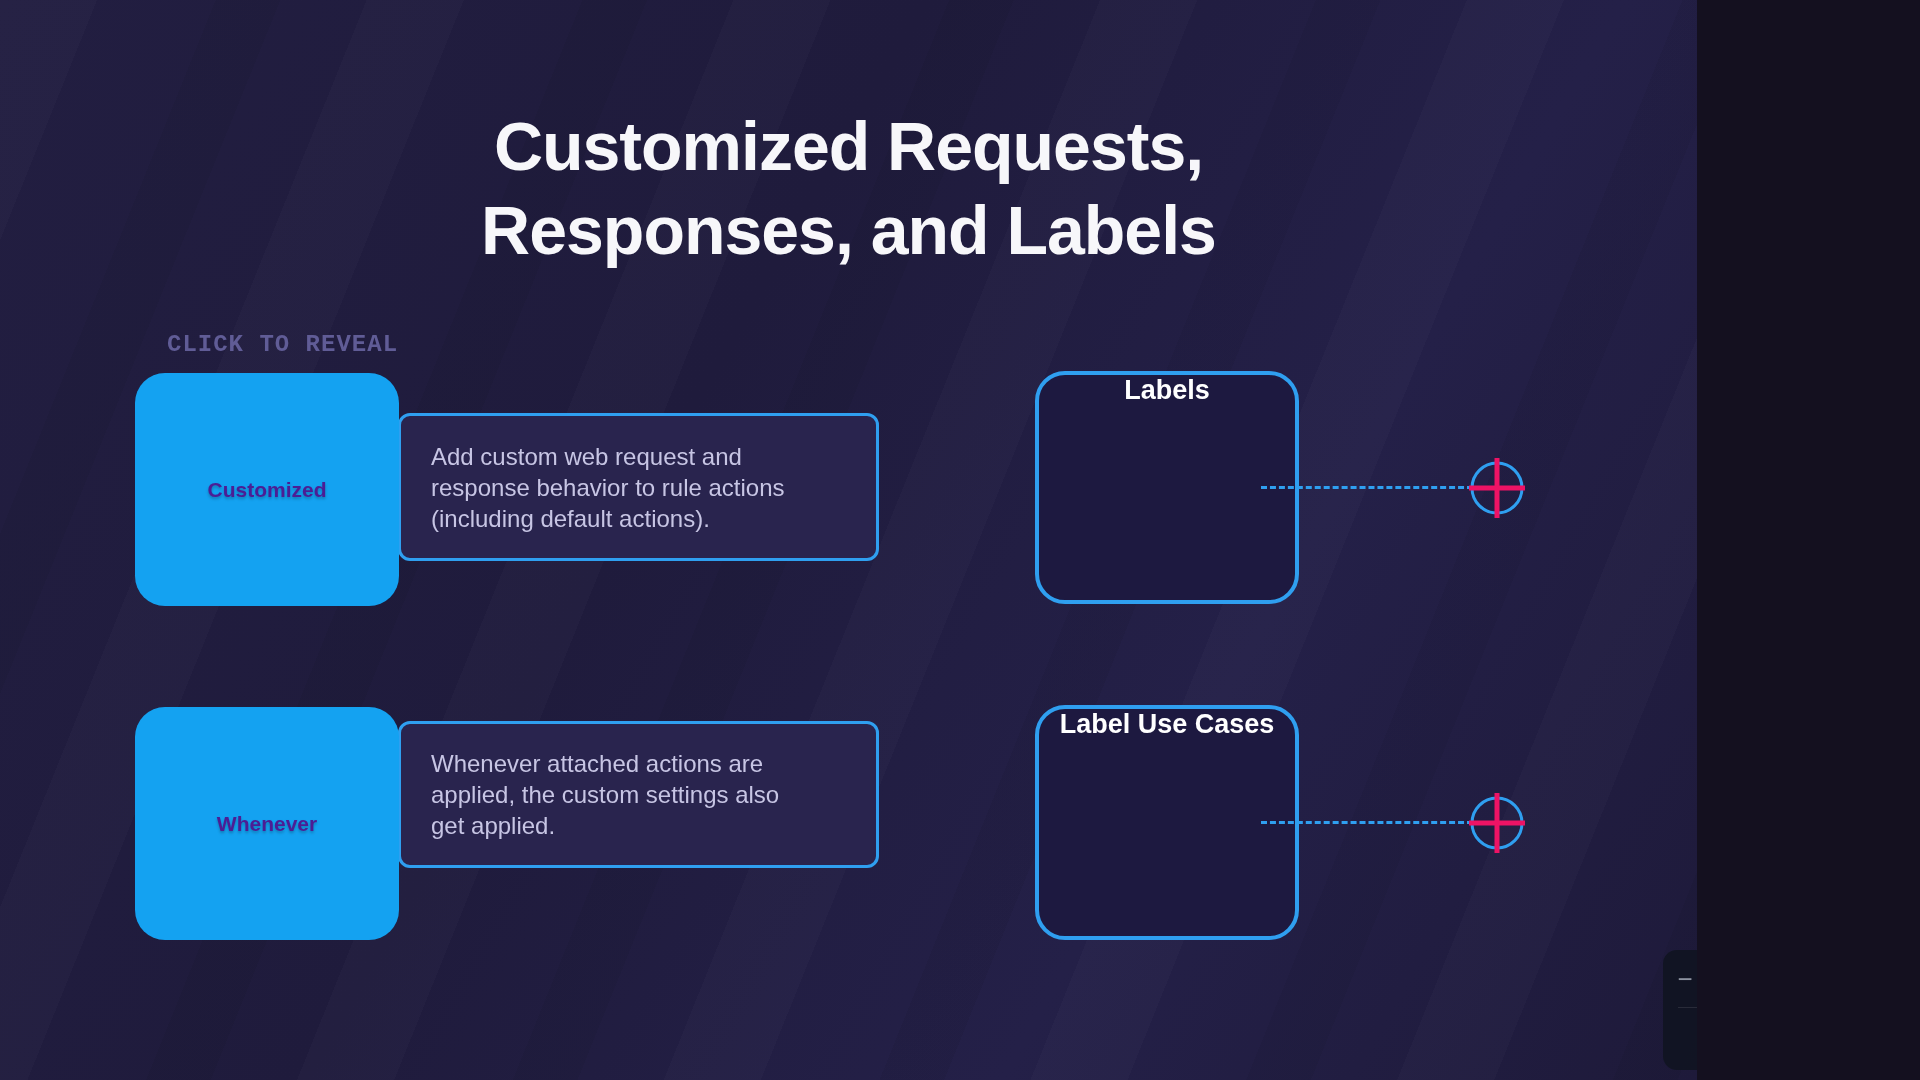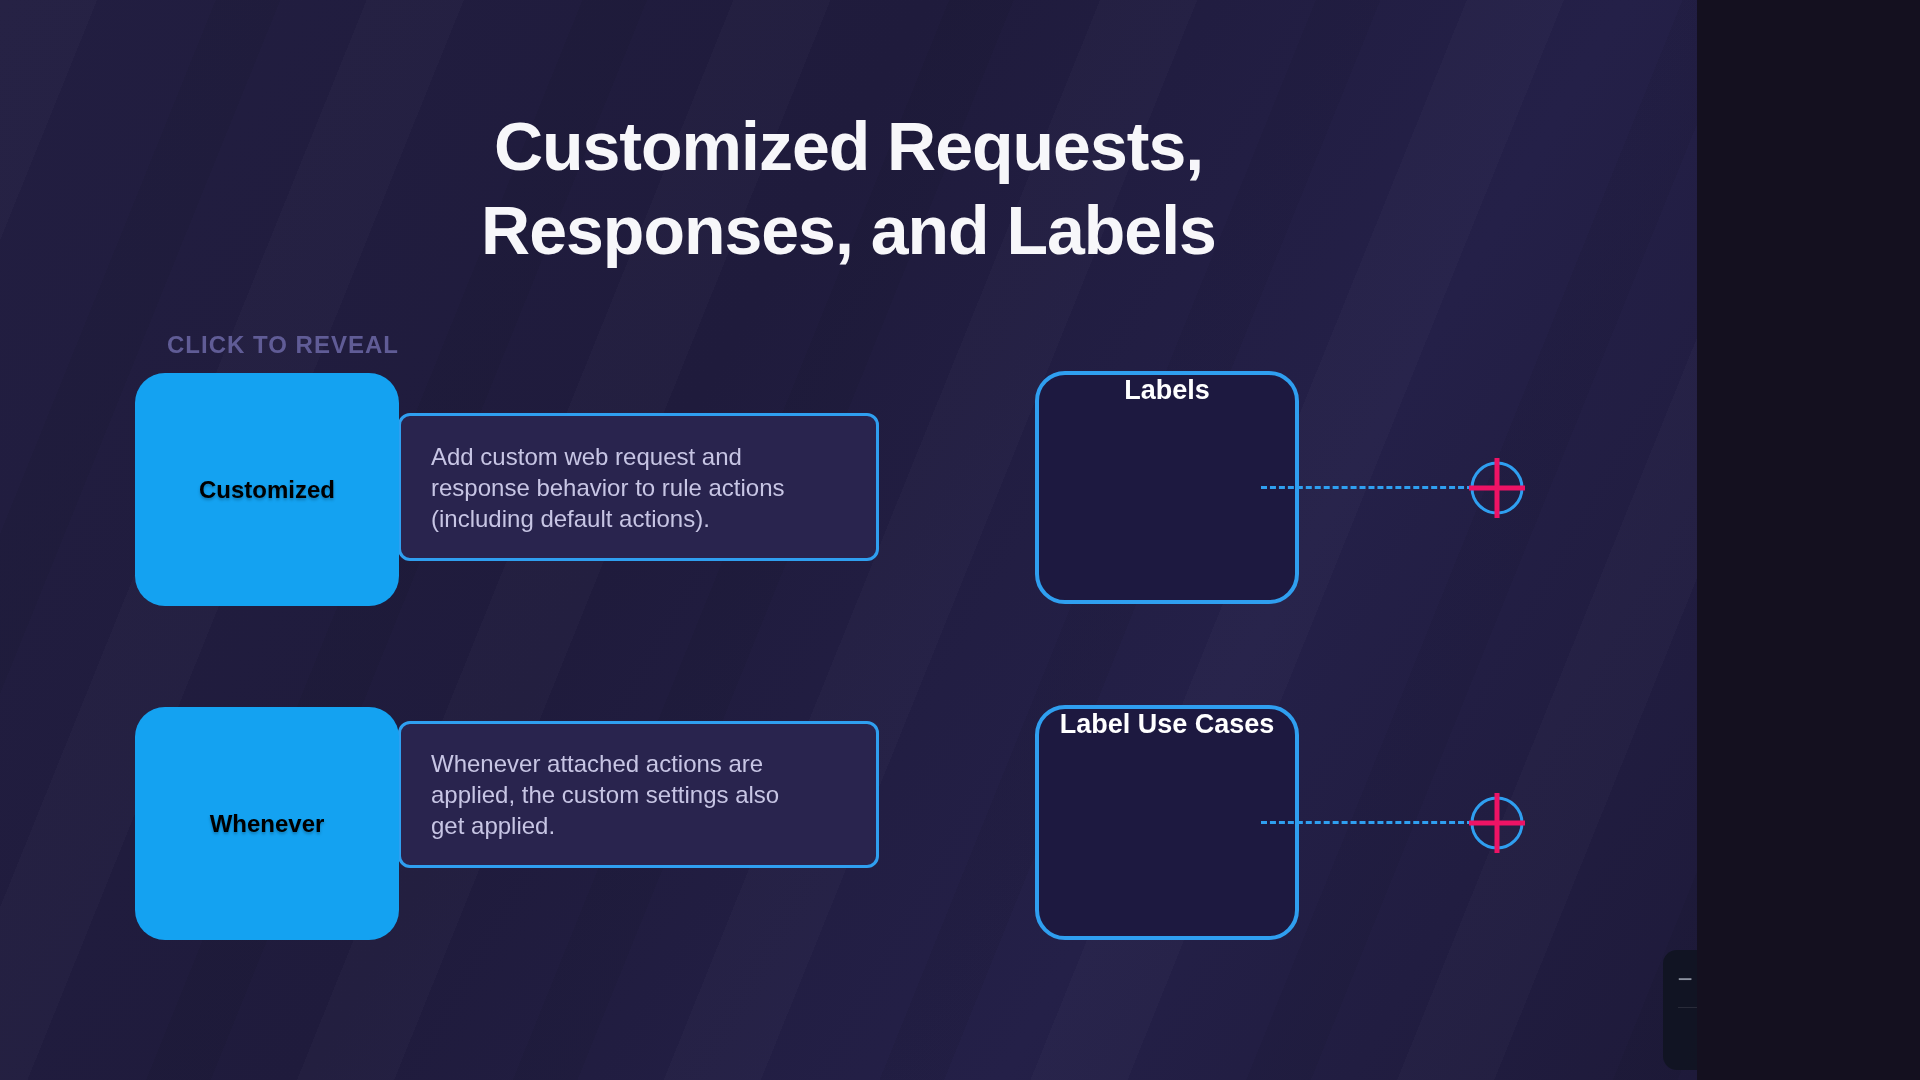--- a/index.html
+++ b/index.html
@@ -16,28 +16,28 @@
   }
   .abs{position:absolute;}
   
   .title{
     top:104px;left:0;width:100%;text-align:center;
     color:#f7f7fa;font-weight:800;font-size:68px;line-height:84px;letter-spacing:-1px;
   }
   
   .instruction{
     top:331px;left:167px;color:var(--muted-purple,#605c96);
-    font-size:24px;font-weight:700;letter-spacing:1px;
+    font-size:24px;font-weight:700;letter-spacing:1px;font-family:Liberation Mono, monospace;
   }
   
   .reveal-card{
     left:135px;width:264px;height:233px;border-radius:30px;
     background:var(--card-blue,#14a2f1);z-index:2;
     display:flex;align-items:center;justify-content:center;
-    color:#000000;font-size:24px;font-weight:700;cursor:pointer;
+    color:#4c1d95;font-size:21px;font-weight:700;cursor:pointer;
     text-shadow:0 2px 3px rgba(0,0,0,0.25);
     text-align:center;
   }
   .reveal-card.r1{top:373px;}
   .reveal-card.r2{top:707px;}
   
   .desc-box{
     left:398px;width:481px;box-sizing:border-box;z-index:1;
     background:#29244e;border:3px solid var(--accent-blue,#2f9ff0);border-radius:12px;
     display:flex;align-items:center;

